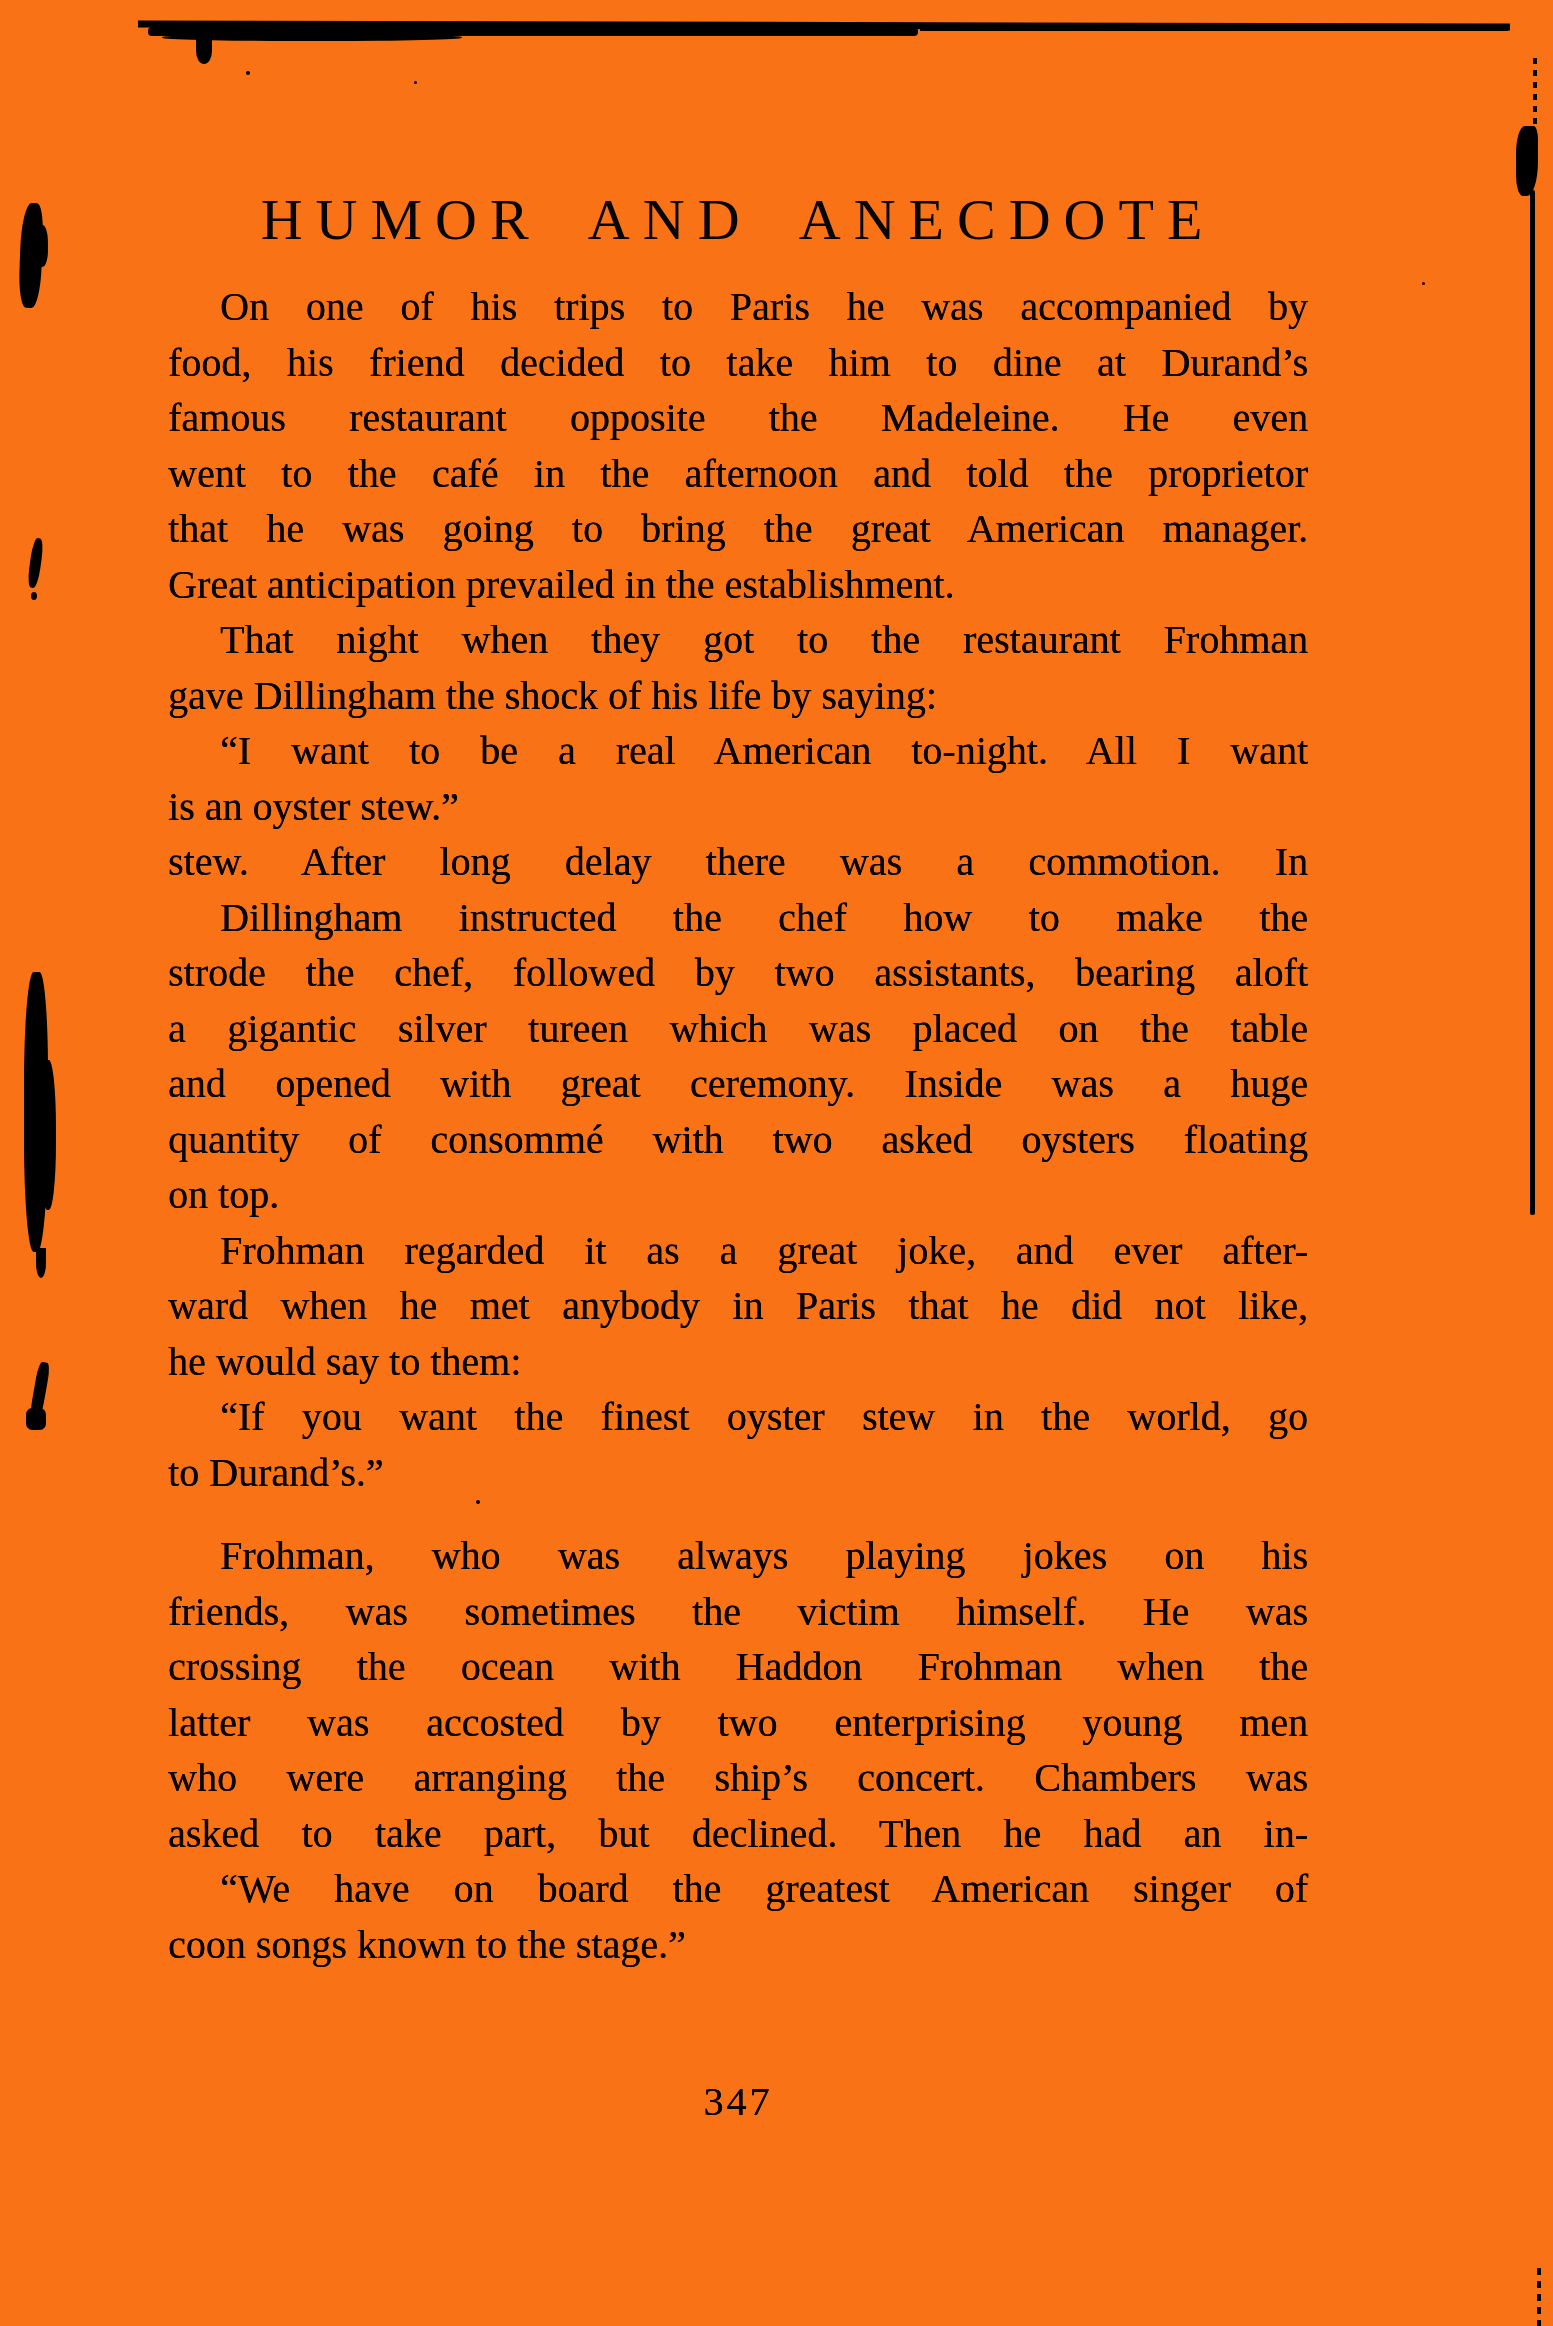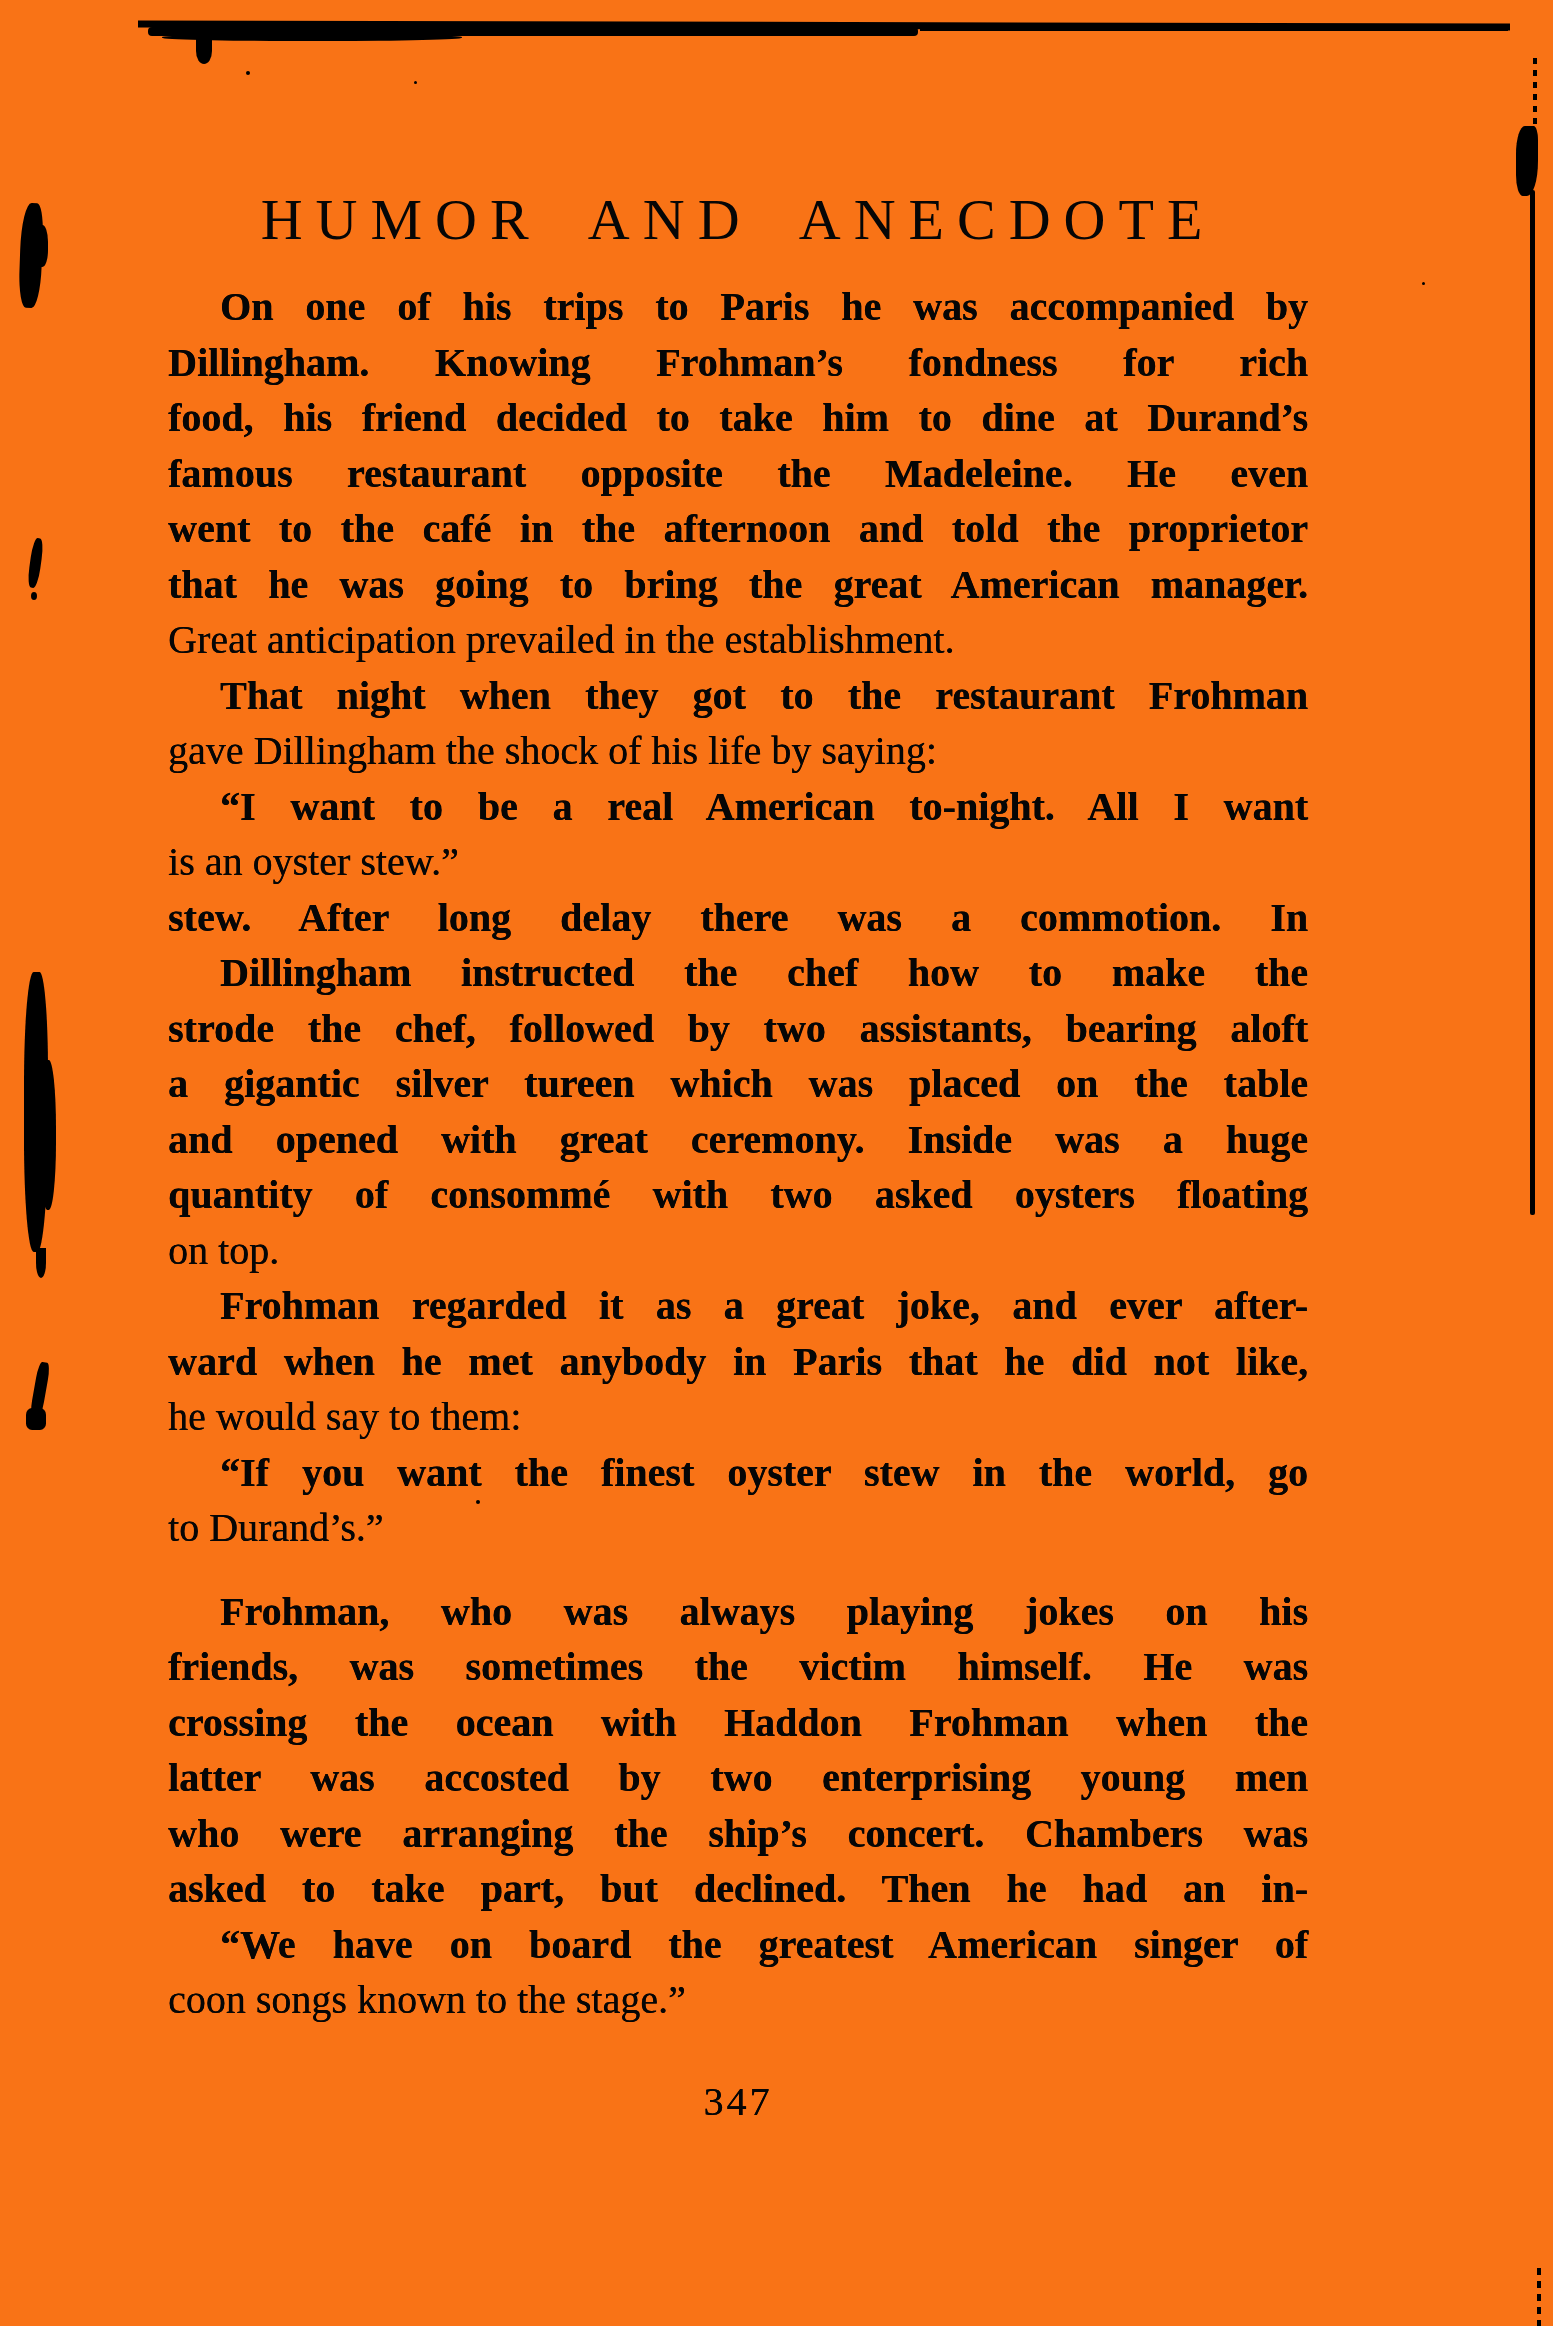--- a/index.html
+++ b/index.html
@@ -24,21 +24,21 @@
   .column {
     position:absolute;
     left:168px; top:279px; width:1140px;
     font-size:40px;
     line-height:55.5px;
     text-shadow:0.3px 0 0 currentColor;
   }
   .para { margin:0; }
   .para.section-break { margin-top:28px; }
   .line { height:55.5px; overflow:visible; }
-  .line.j { text-align:justify; text-align-last:justify;font-weight:bold; }
+  .line.j { text-align:justify; text-align-last:justify; }
   .line.indent { text-indent:52px; }
   .page-number {
     position:absolute;
     top:2078px; left:168px; width:1140px;
     text-align:center;
     font-size:40px;
     letter-spacing:3px;
     text-shadow:0.3px 0 0 currentColor;
   }
   
@@ -94,21 +94,20 @@
   <div class="art s1"></div>
   <div class="art s2"></div>
   <div class="art s3"></div>
   <div class="art s4"></div>
 
   <div class="title">HUMOR AND ANECDOTE</div>
 
   <div class="column">
       <div class="para">
         <div class="line j indent">On one of his trips to Paris he was accompanied by</div>
-        <div class="line j">Dillingham.  Knowing Frohman’s fondness for rich</div>
         <div class="line j">food, his friend decided to take him to dine at Durand’s</div>
         <div class="line j">famous restaurant opposite the Madeleine.  He even</div>
         <div class="line j">went to the café in the afternoon and told the proprietor</div>
         <div class="line j">that he was going to bring the great American manager.</div>
         <div class="line">Great anticipation prevailed in the establishment.</div>
       </div>
       <div class="para">
         <div class="line j indent">That night when they got to the restaurant Frohman</div>
         <div class="line">gave Dillingham the shock of his life by saying:</div>
       </div>

